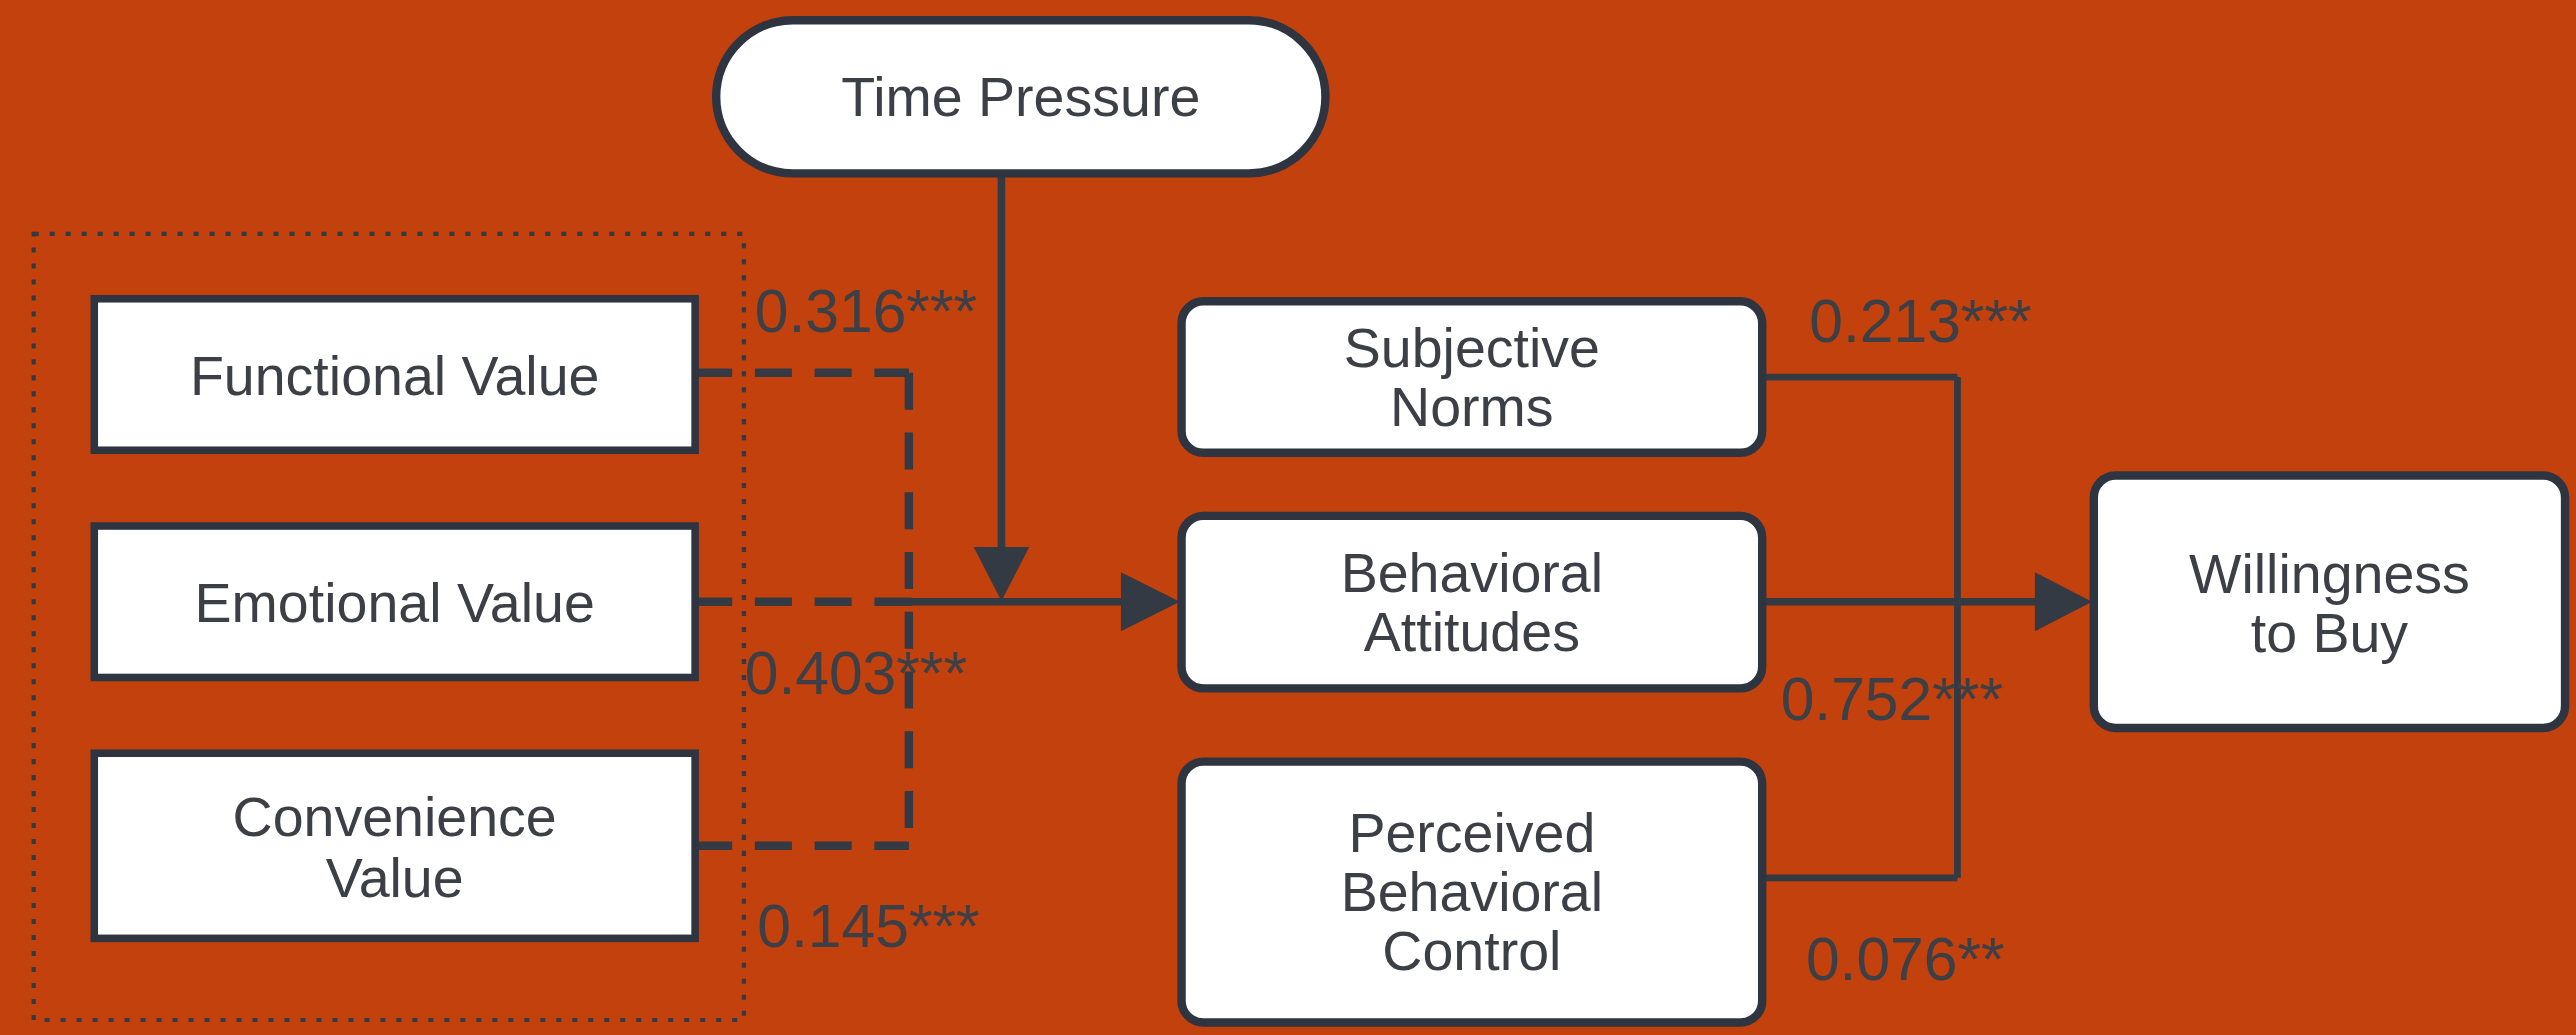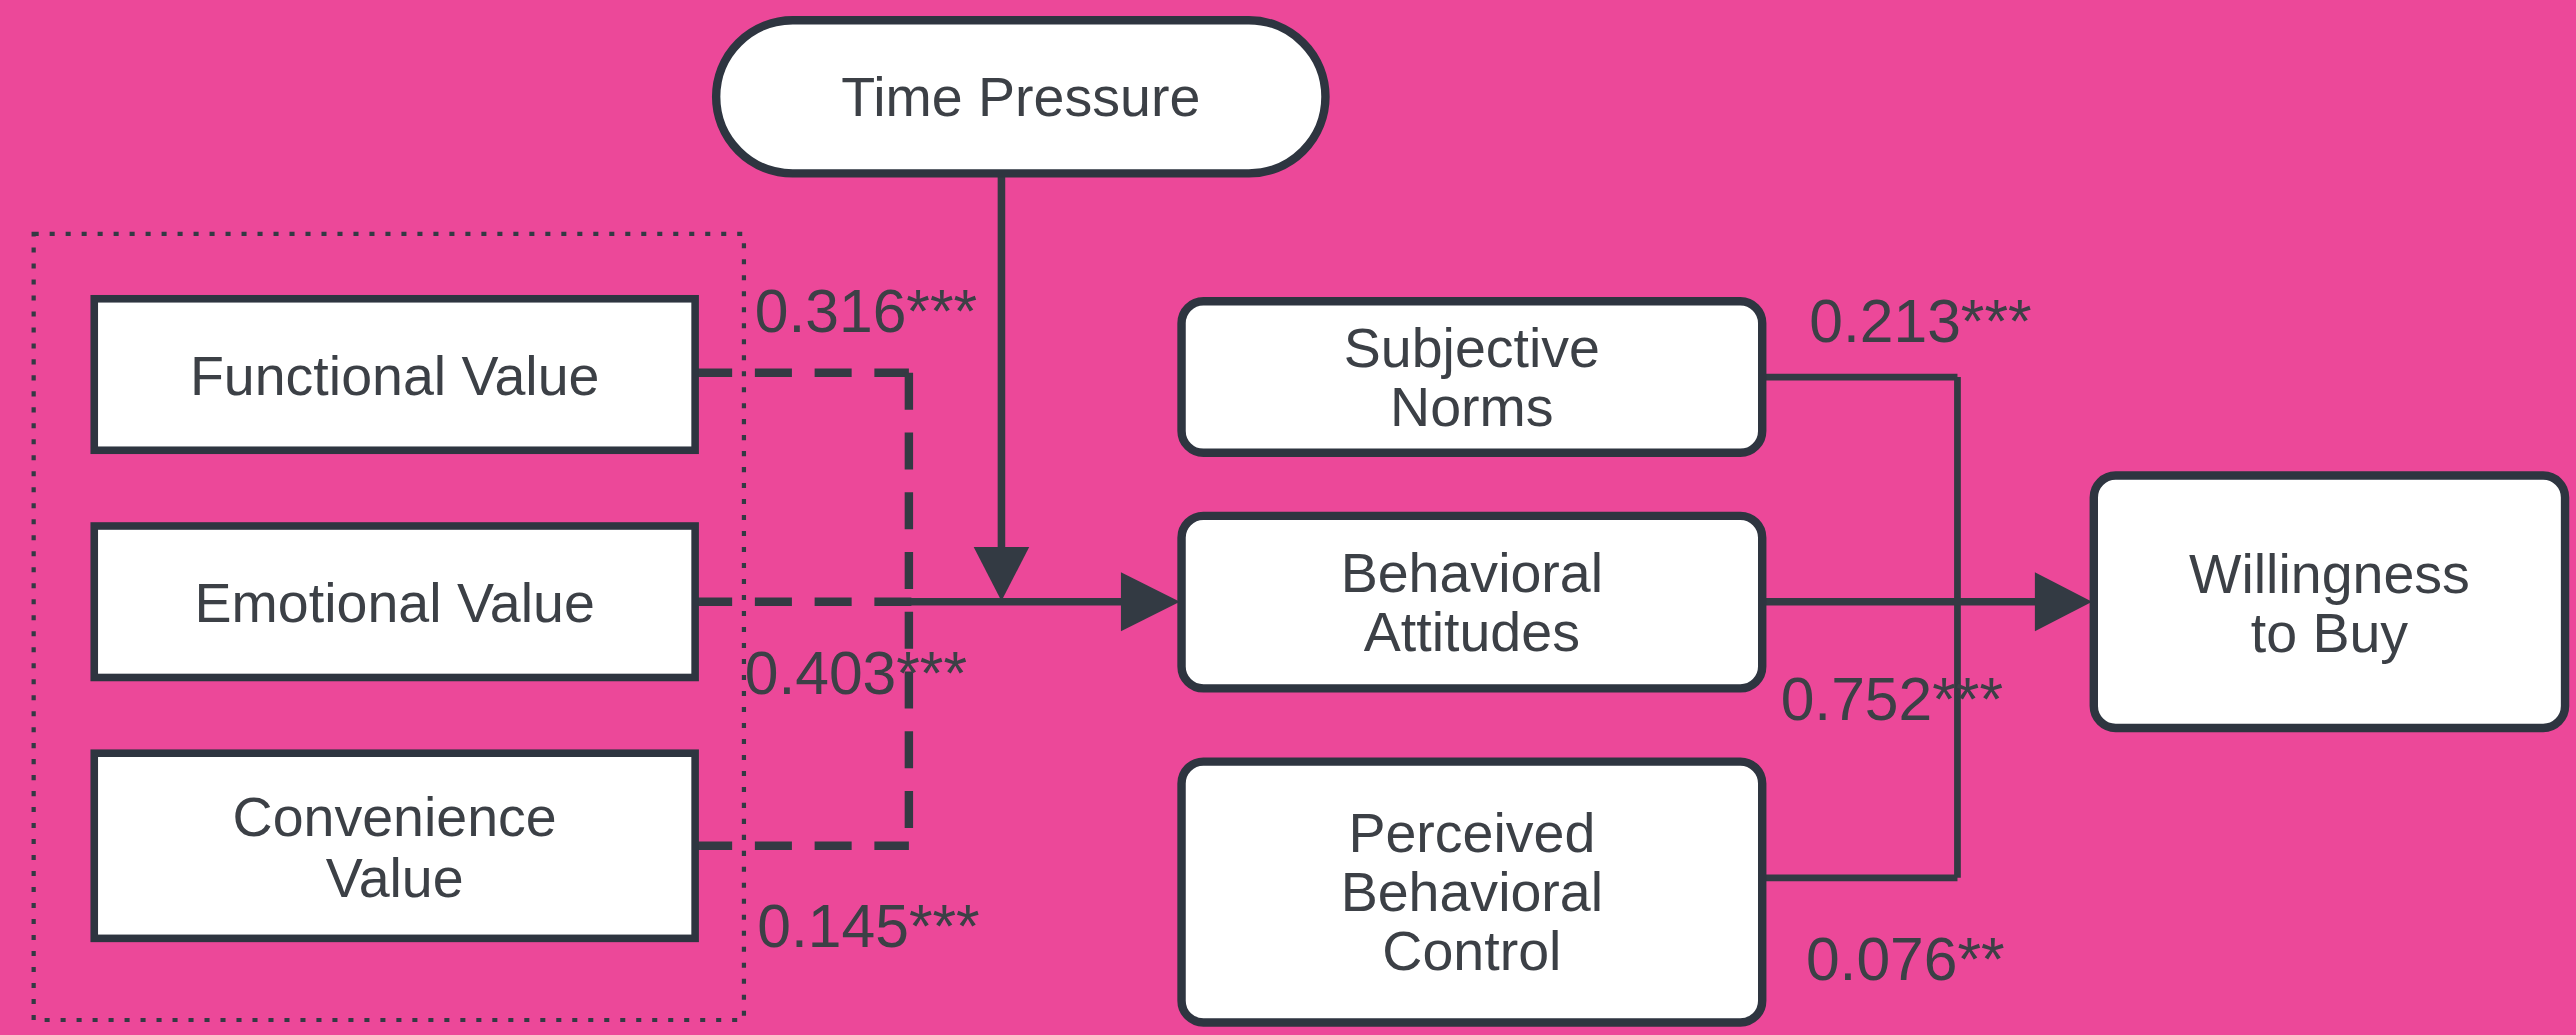--- a/index.html
+++ b/index.html
@@ -9,21 +9,21 @@
   }
   body {
     width: 2576px;
     height: 1036px;
     overflow: hidden;
   }
   .canvas-wrap {
     position: relative;
     width: 2576px;
     height: 1036px;
-    background: #ec4899;
+    background: #c2410c;
   }
   svg {
     display: block;
     width: 2576px;
     height: 1036px;
   }
   
   .box {
     fill: #ffffff;
     stroke: #2e3540;

